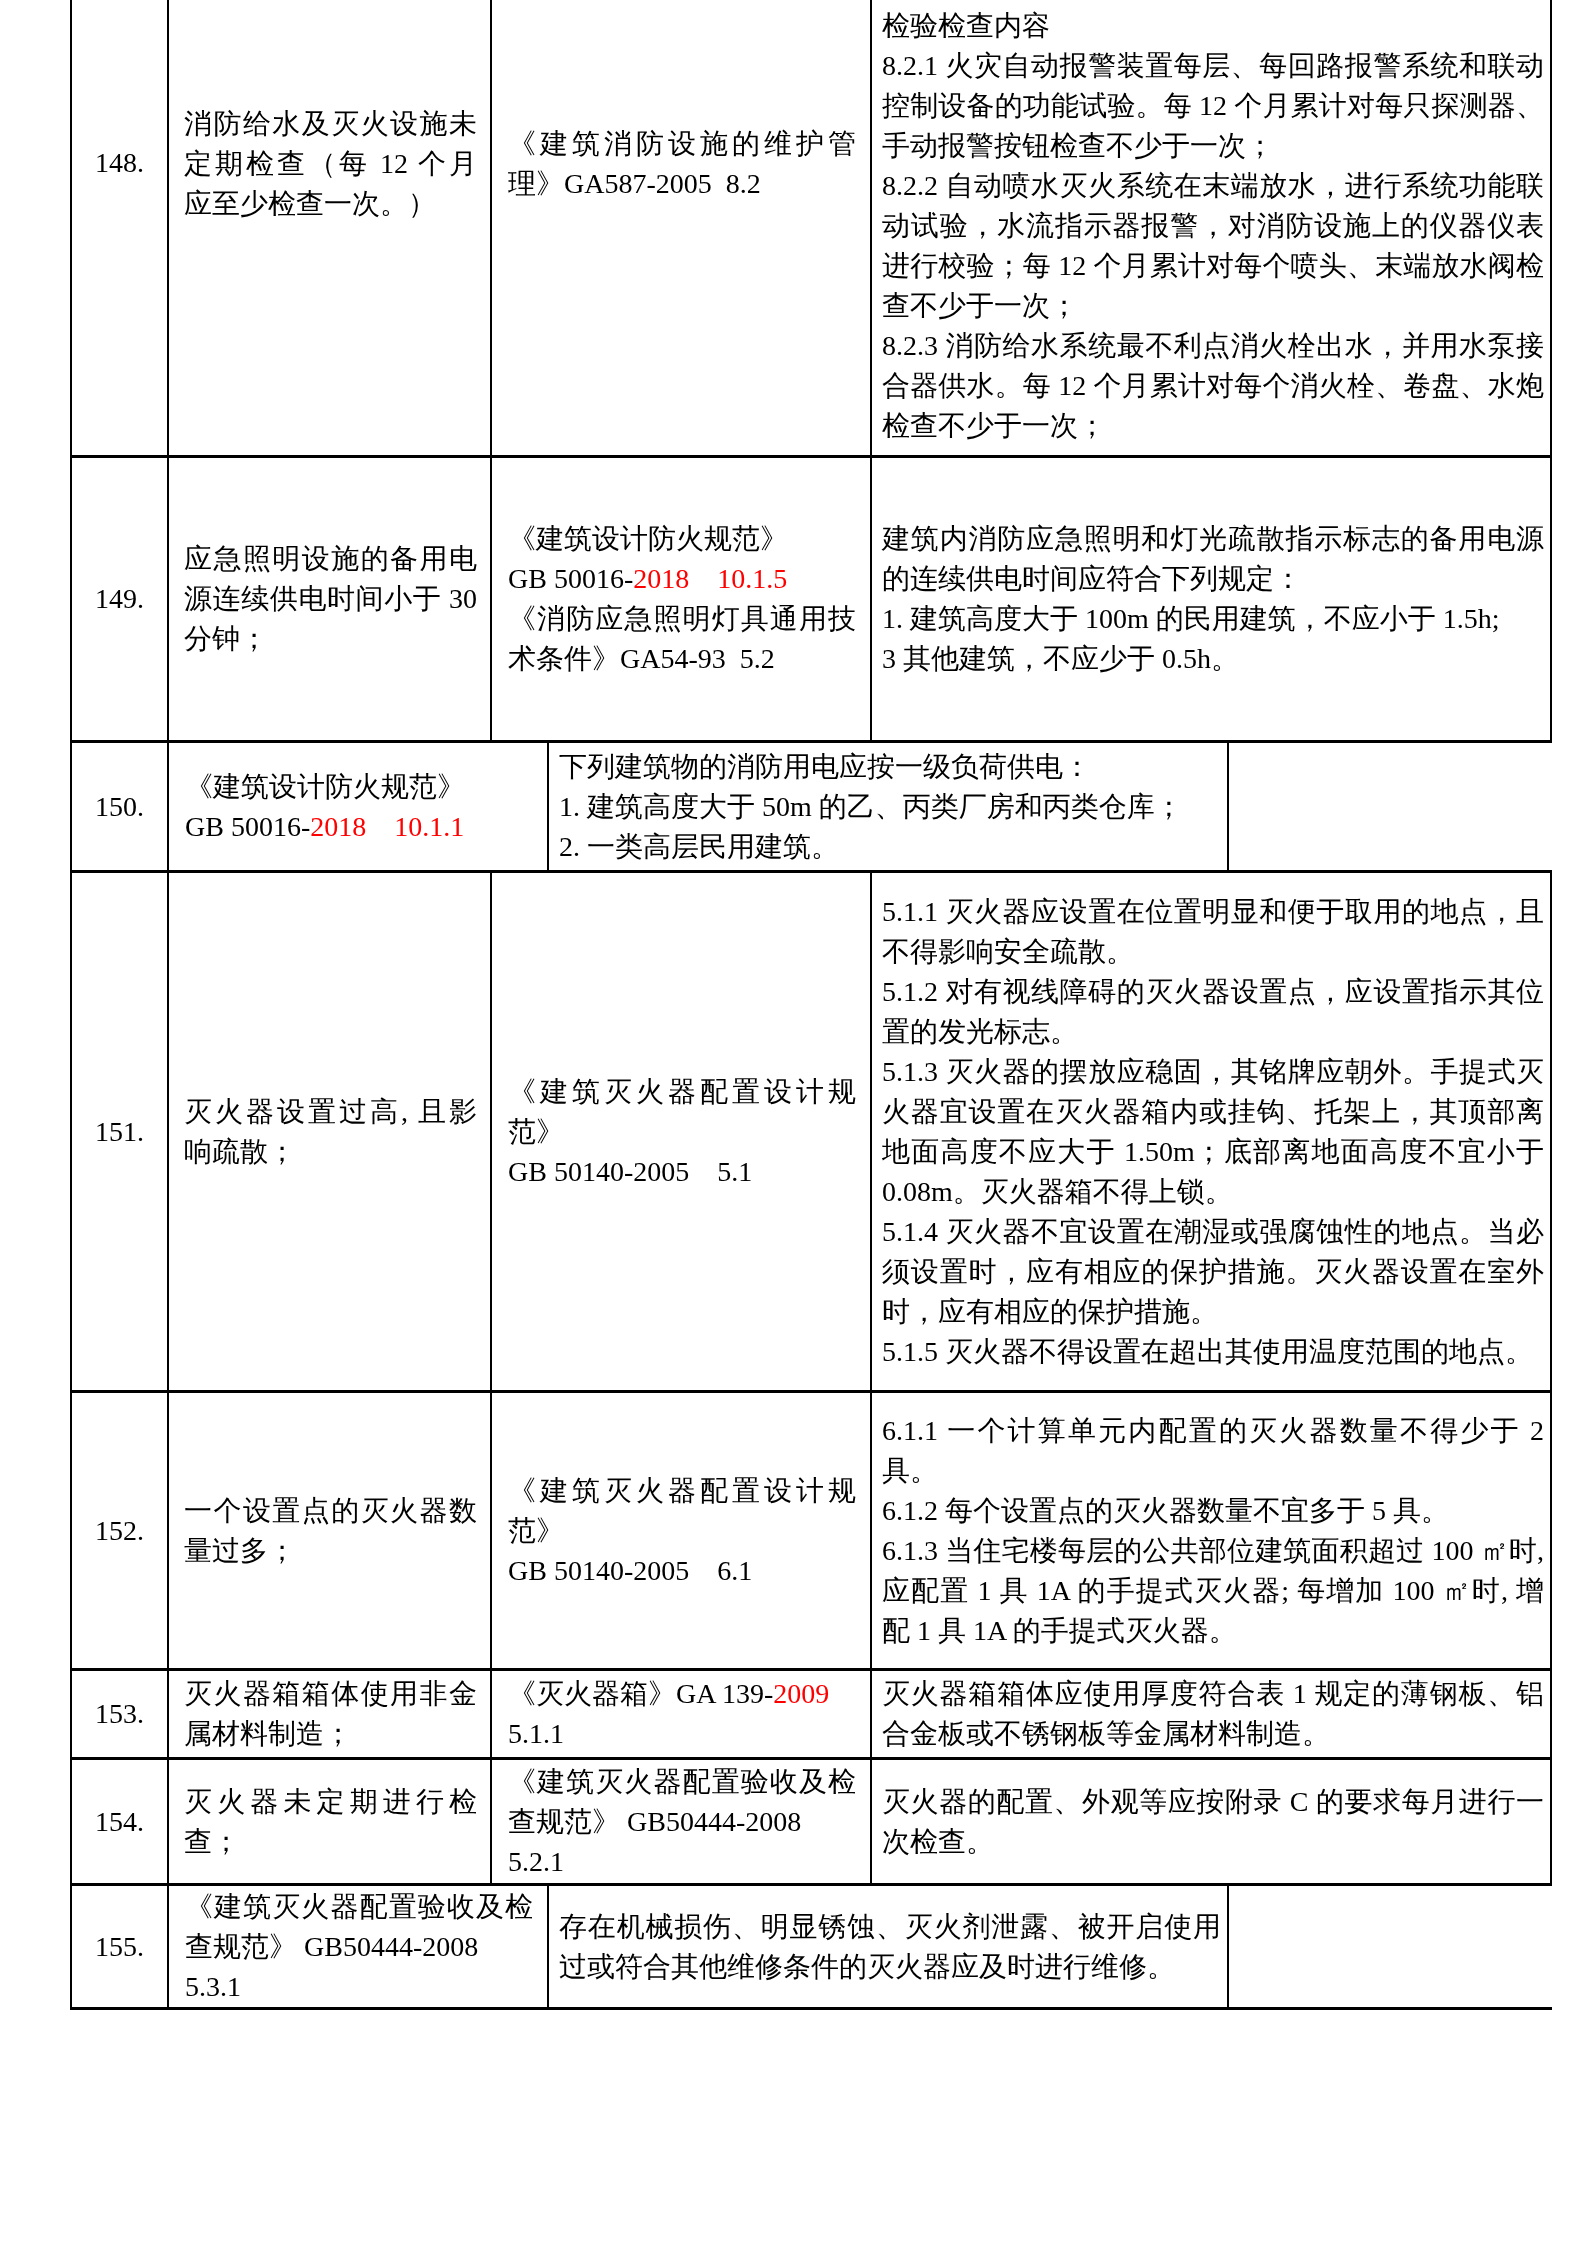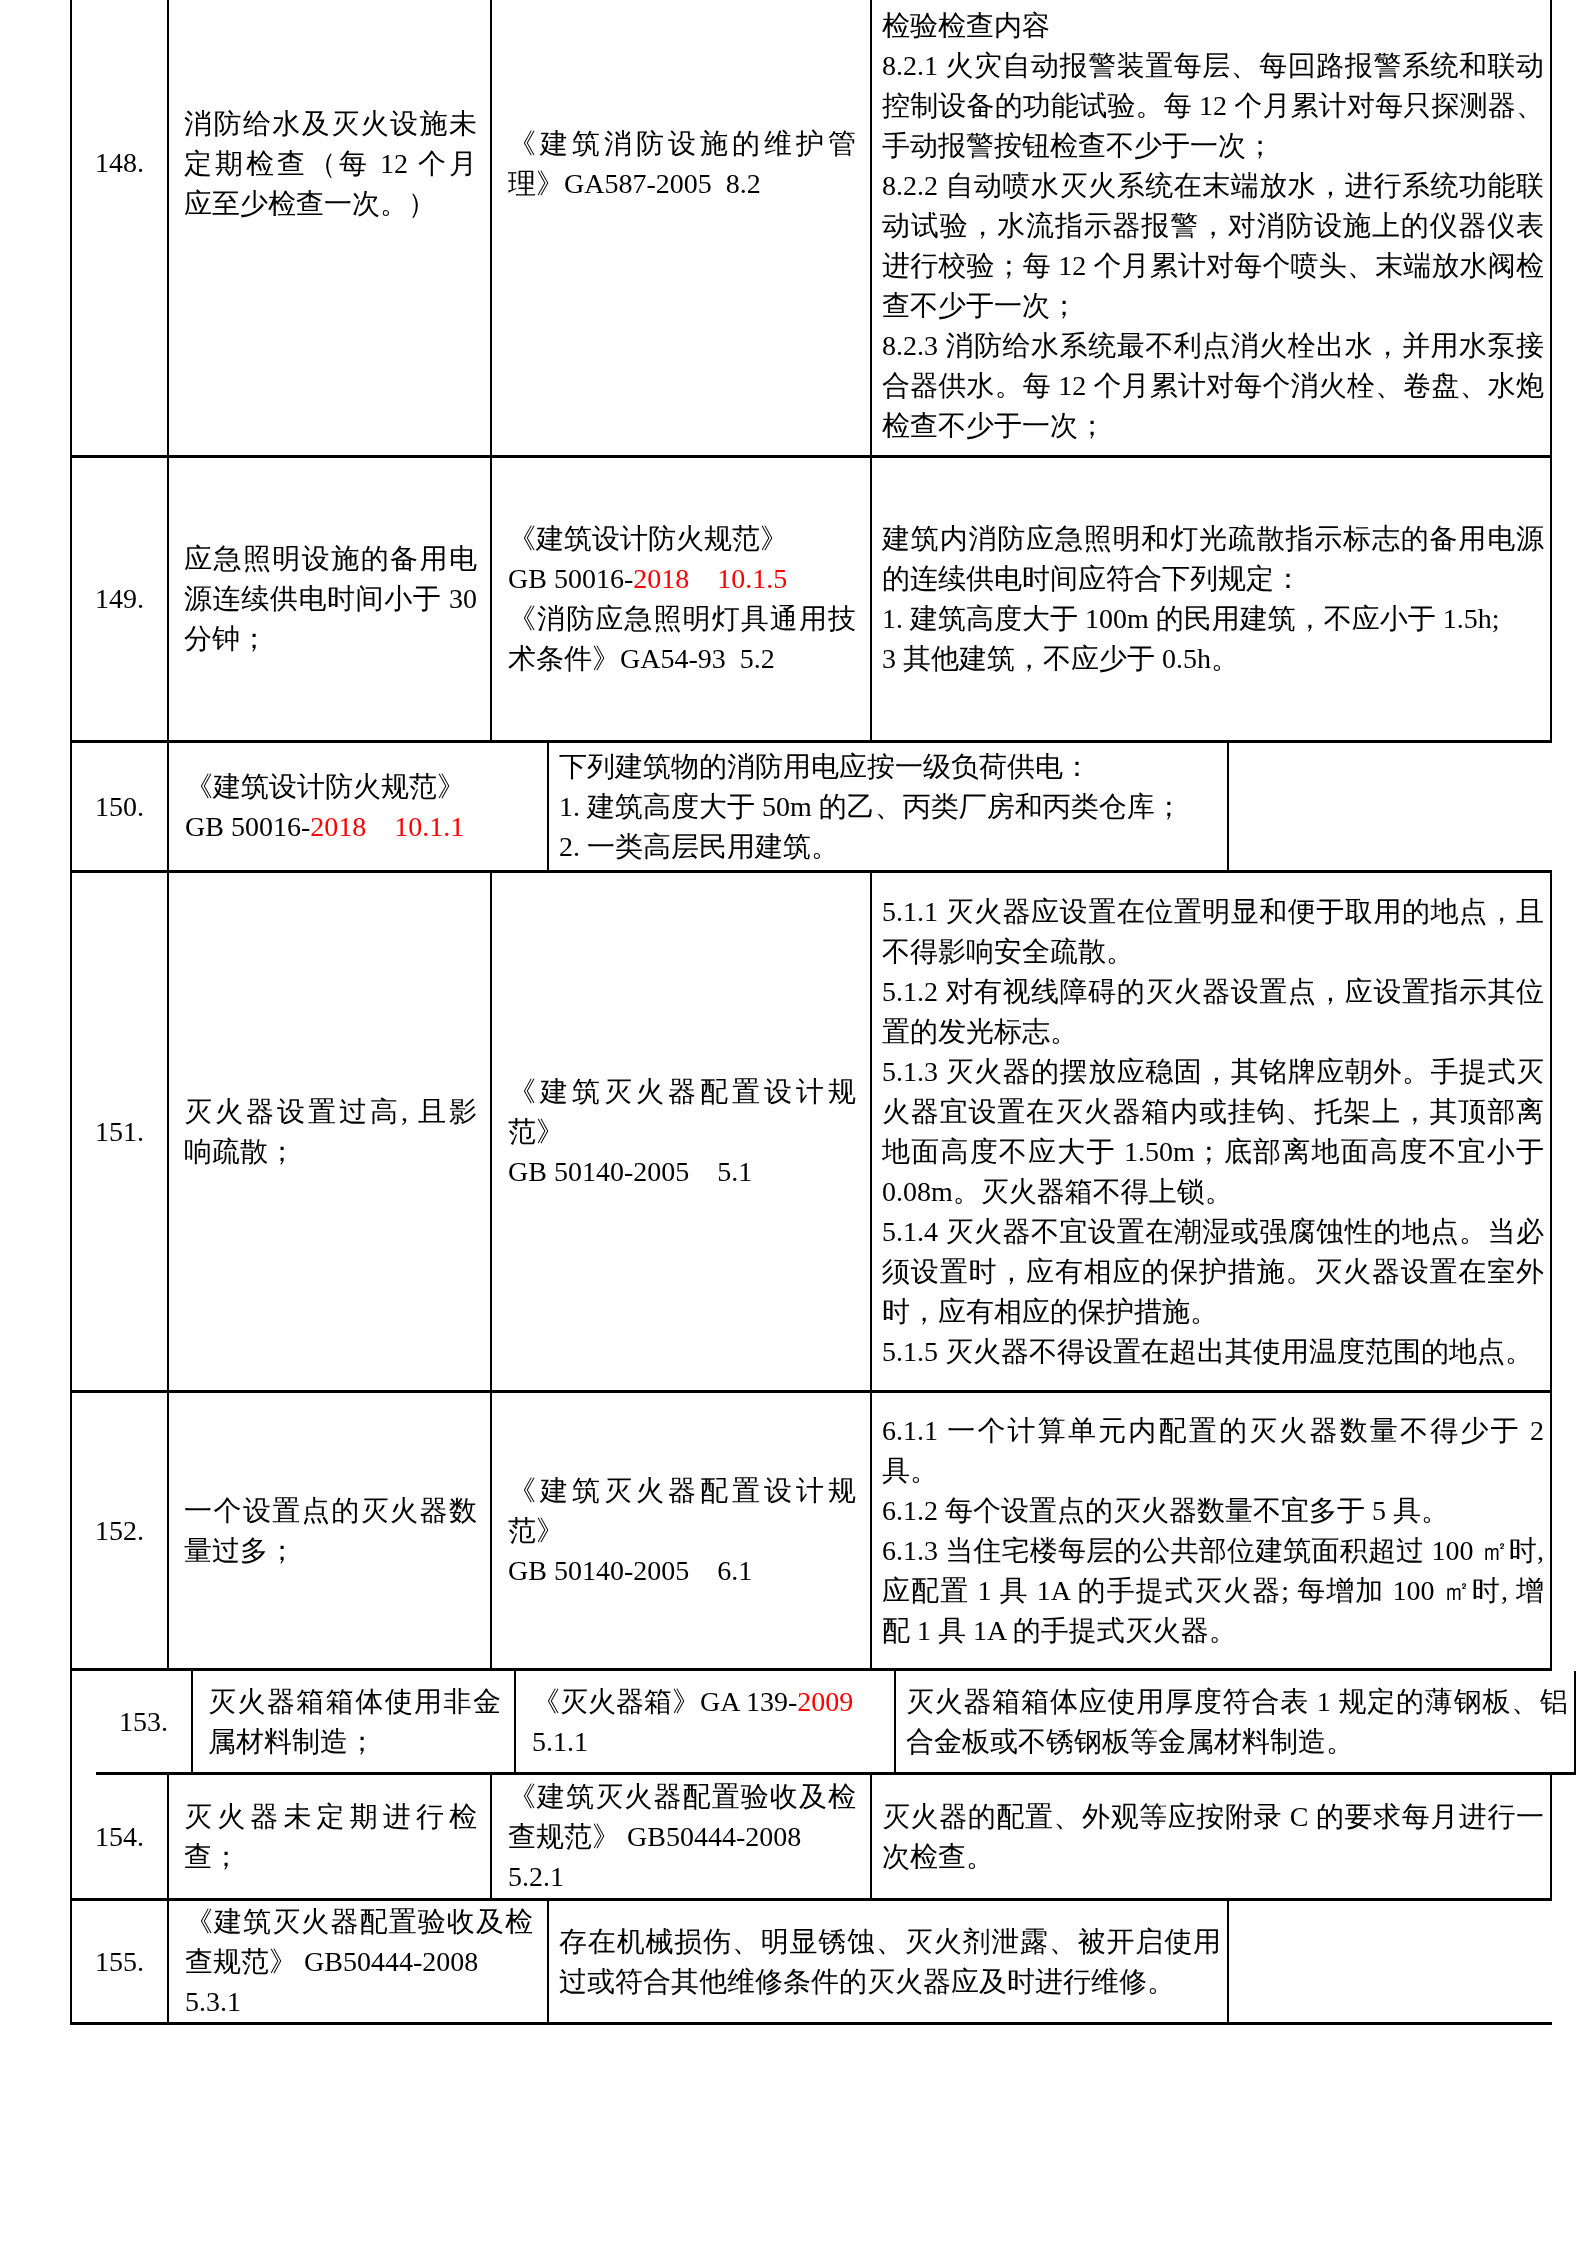--- a/index.html
+++ b/index.html
@@ -135,21 +135,21 @@
       <div class="cell col-reg">
         <div class="line"><span>《建筑灭火器配置设计规范》</span></div>
         <div class="line"><span>GB 50140-2005    6.1</span></div>
       </div>
       <div class="cell col-content">
         <div class="p">6.1.1 一个计算单元内配置的灭火器数量不得少于 2 具。</div>
         <div class="p">6.1.2 每个设置点的灭火器数量不宜多于 5 具。</div>
         <div class="p">6.1.3 当住宅楼每层的公共部位建筑面积超过 100 ㎡时, 应配置 1 具 1A 的手提式灭火器; 每增加 100 ㎡时, 增配 1 具 1A 的手提式灭火器。</div>
       </div>
     </div>
-    <div class="tr" style="height: 104px; margin-left: 24px;">
+    <div class="tr" style="height: 89px;">
       <div class="cell col-num">
         <span>153.</span>
       </div>
       <div class="cell col-issue">
         <div class="p">灭火器箱箱体使用非金属材料制造；</div>
       </div>
       <div class="cell col-reg">
         <div class="line"><span>《灭火器箱》GA 139-</span><span class="red">2009</span></div>
         <div class="line"><span>5.1.1</span></div>
       </div>

